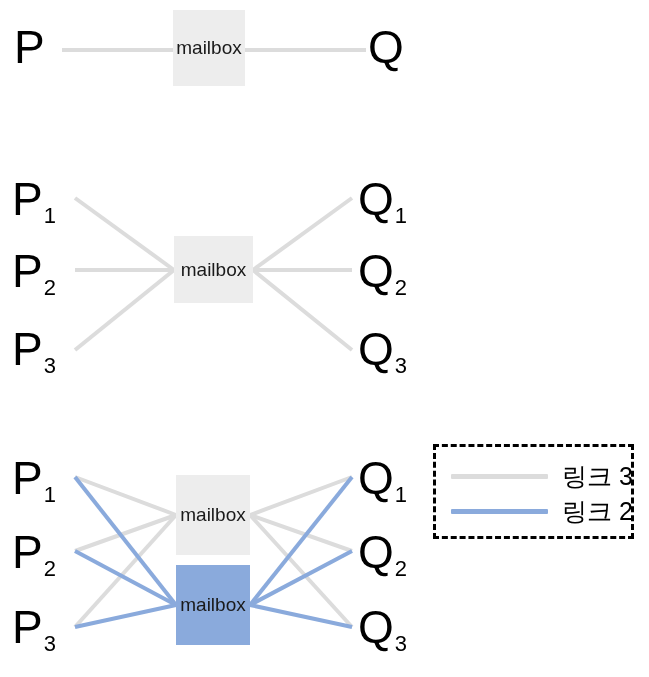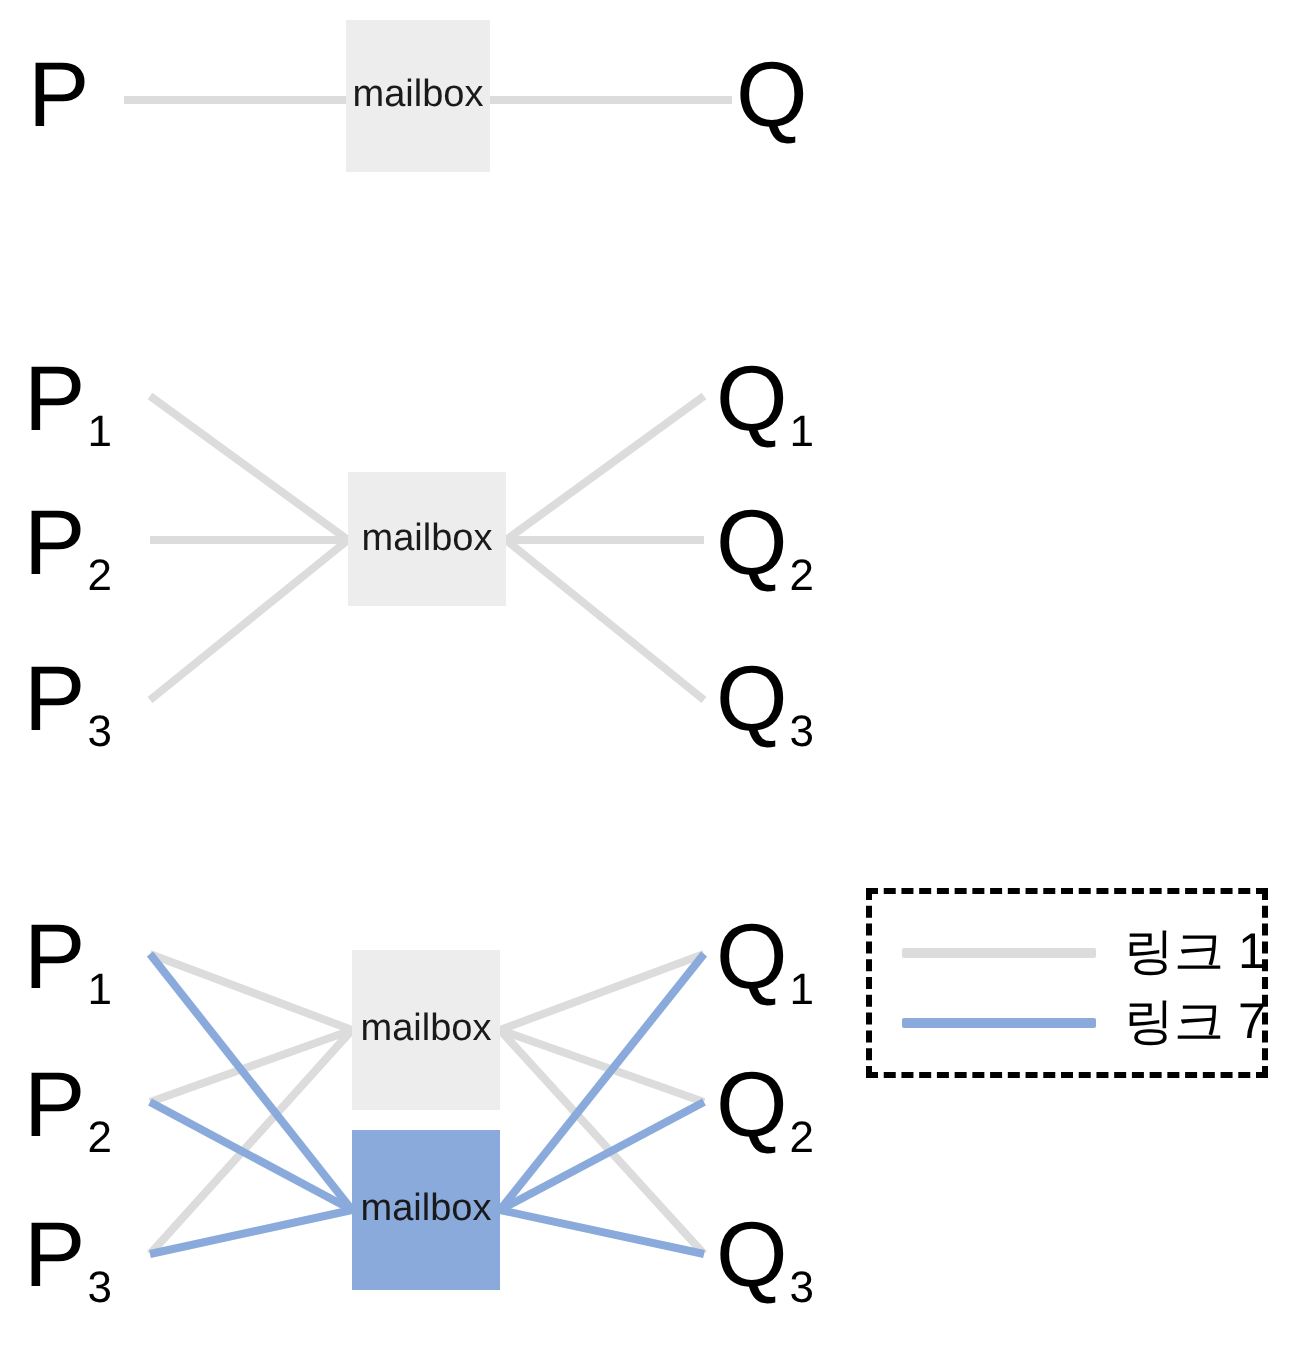--- a/index.html
+++ b/index.html
@@ -187,21 +187,21 @@
   <div class="node-label" style="left:358px; top:529px;">
     <span class="base">Q</span><span class="sub">2</span>
   </div>
   <div class="node-label" style="left:358px; top:604px;">
     <span class="base">Q</span><span class="sub">3</span>
   </div>
 
   <div class="legend" style="left:433px; top:444px; width:201px; height:95px;">
     <div class="legend-row" style="left:15px; top:17px;">
       <span class="legend-swatch" style="background:#dcdcdc;"></span>
-      <span class="legend-text">링크 1</span>
+      <span class="legend-text">링크 3</span>
     </div>
     <div class="legend-row" style="left:15px; top:52px;">
       <span class="legend-swatch" style="background:#8aaadc;"></span>
-      <span class="legend-text">링크 7</span>
+      <span class="legend-text">링크 2</span>
     </div>
   </div>
 
 </div>
 
 </body></html>

